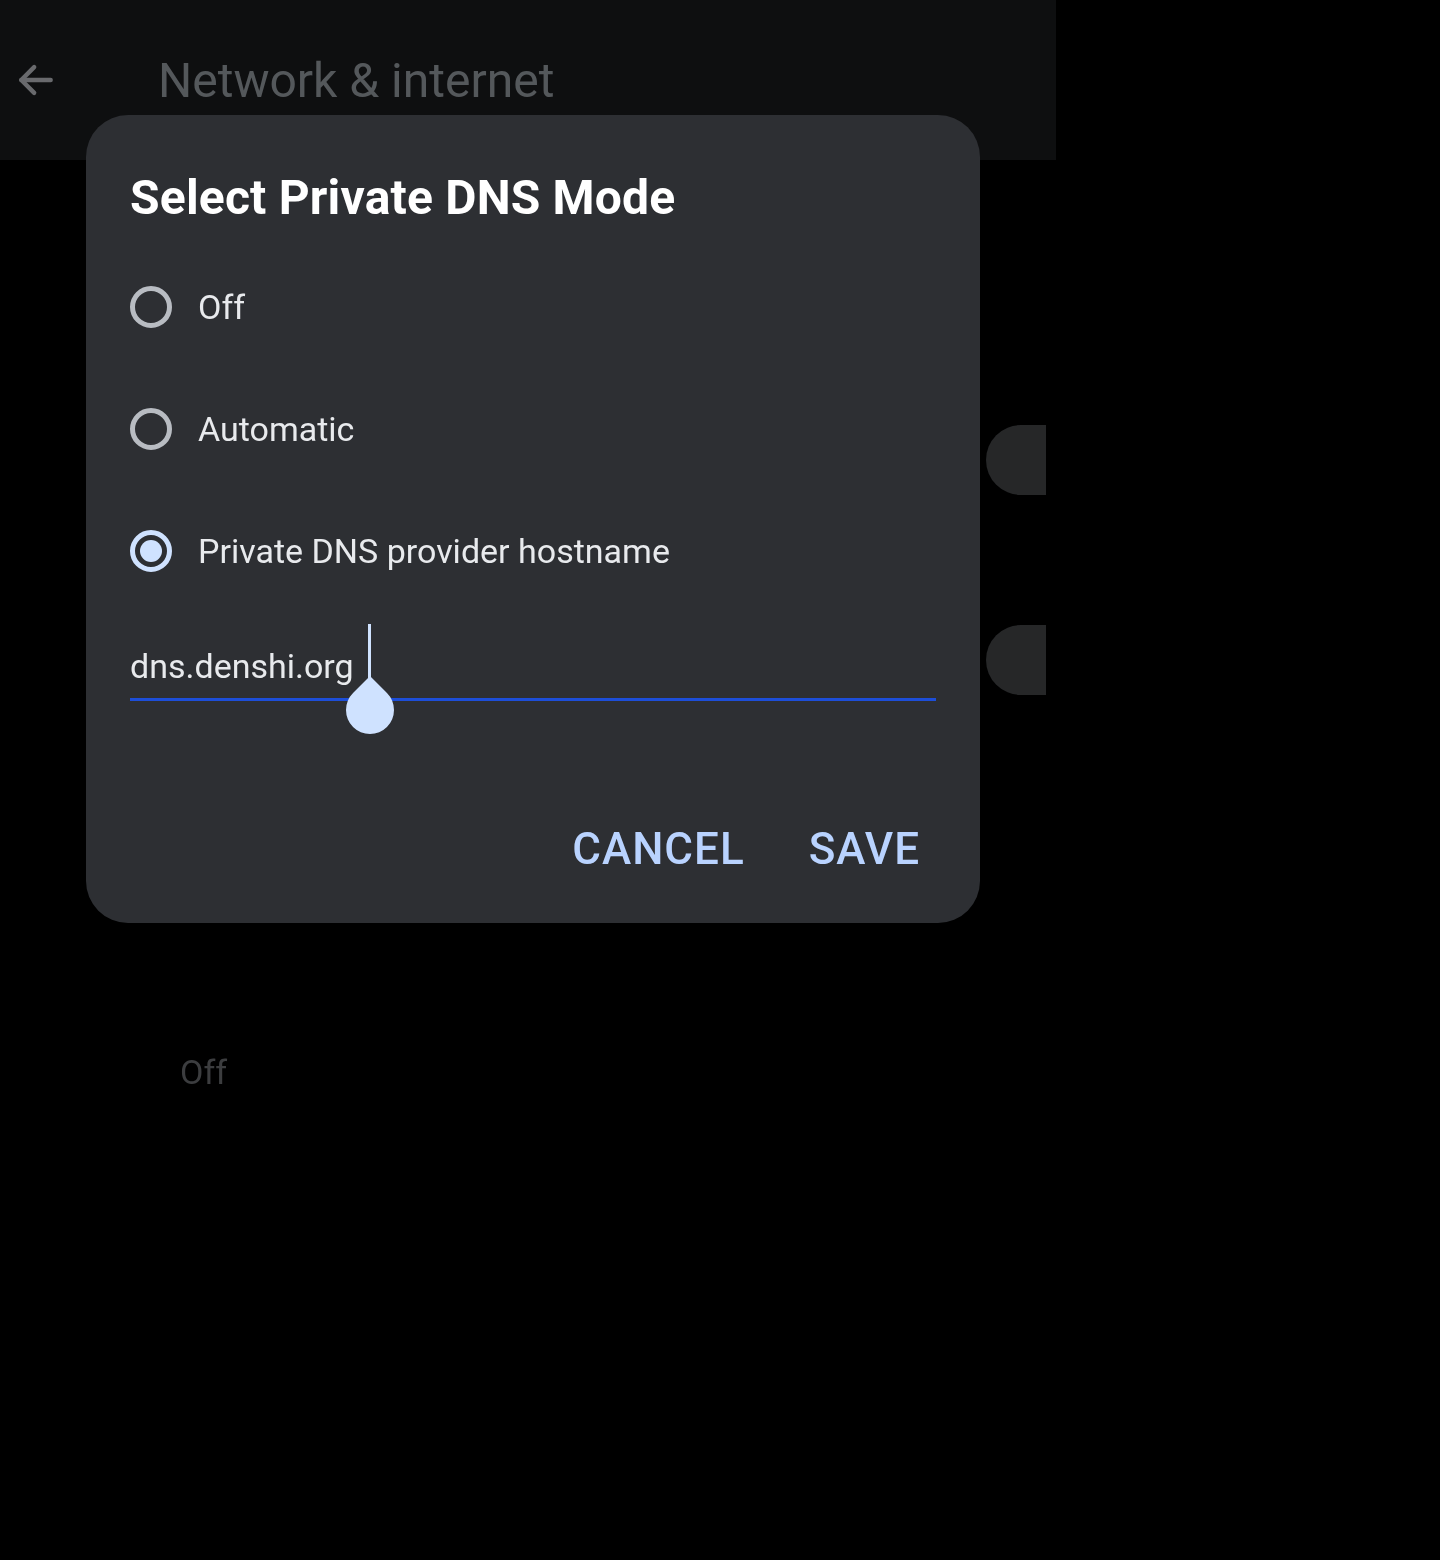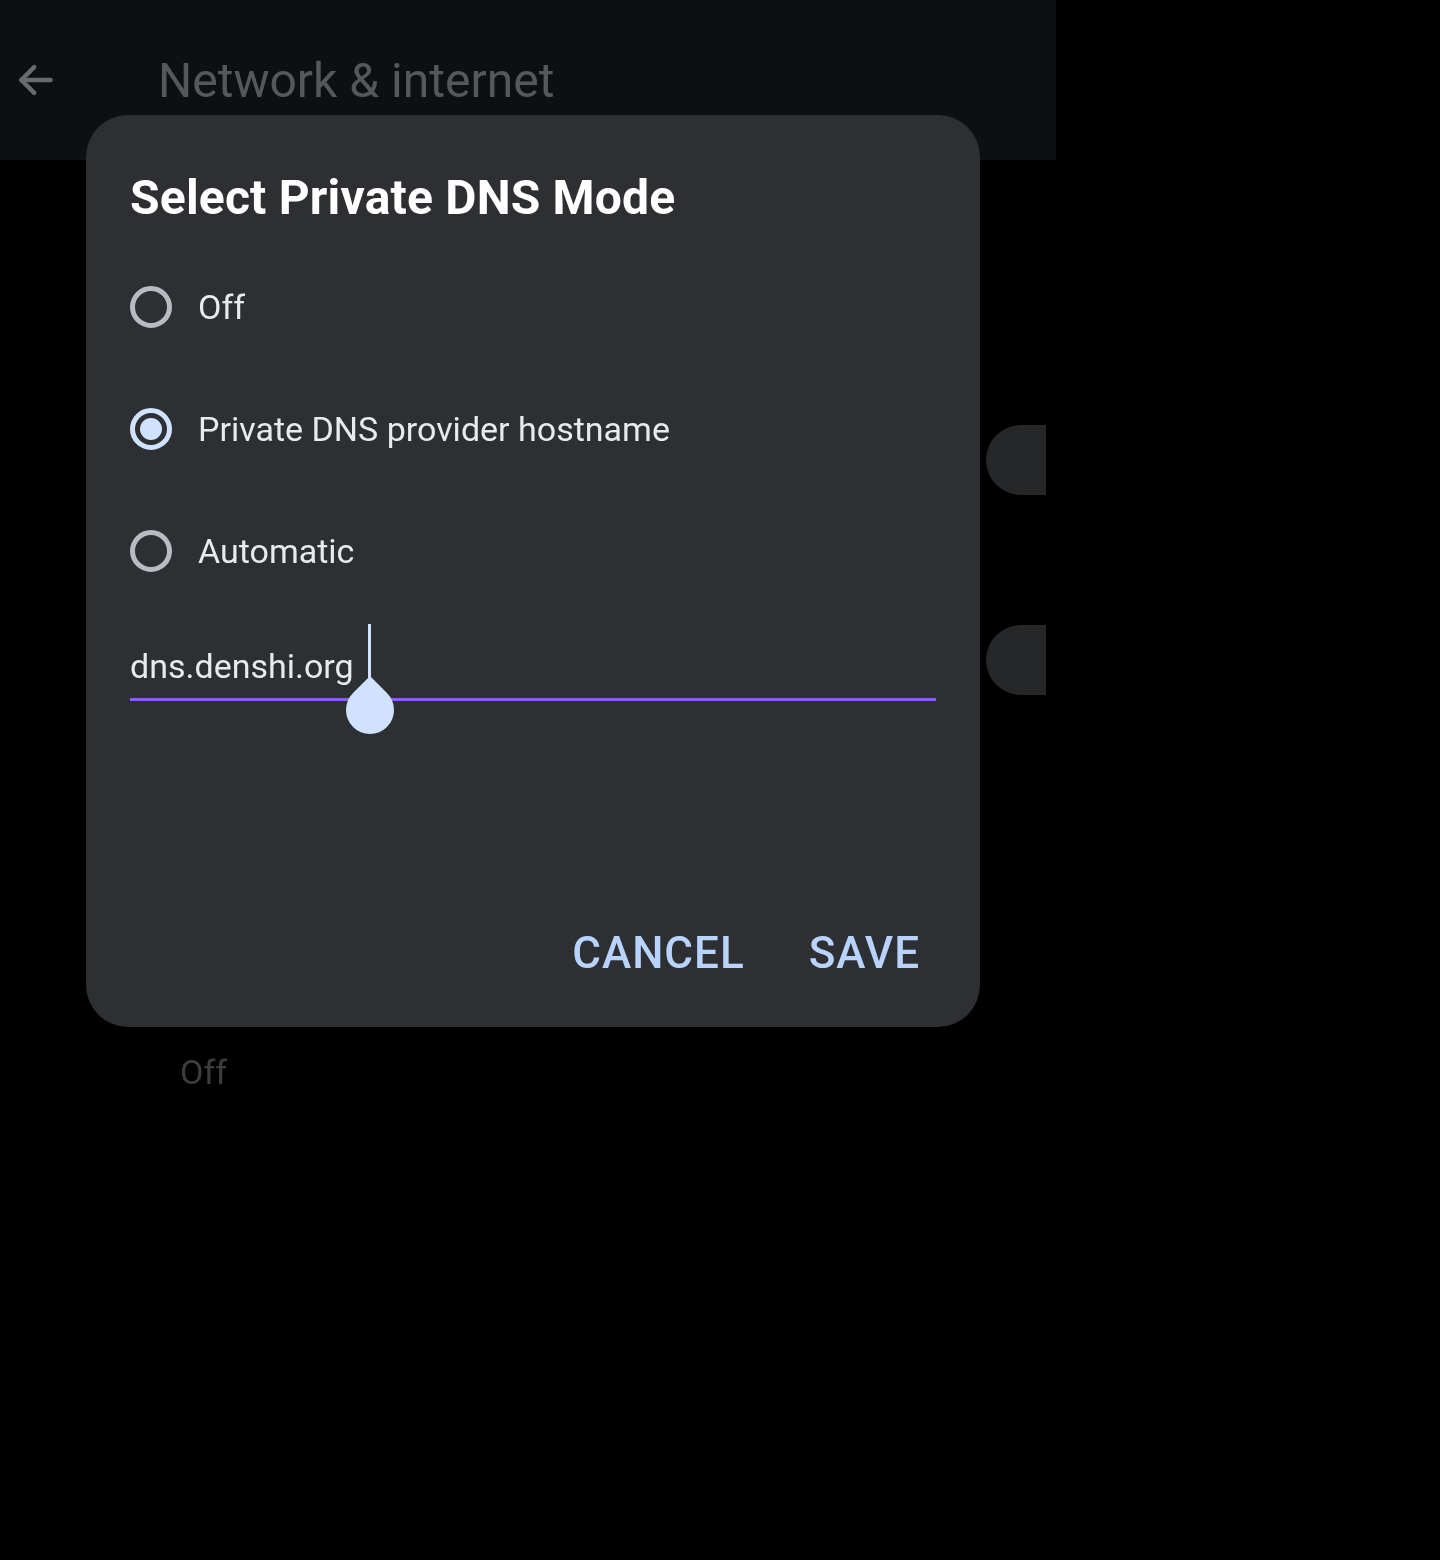--- a/index.html
+++ b/index.html
@@ -59,21 +59,21 @@
   .dim {
     position: absolute;
     inset: 0;
     background: rgba(0,0,0,0.45);
   }
   .dialog {
     position: absolute;
     left: 86px;
     top: 115px;
     width: 894px;
-    height: 912px;
+    height: 808px;
     background: #2d2f33;
     border-radius: 42px;
     padding: 54px 44px 36px 44px;
     display: flex;
     flex-direction: column;
   }
   .dialog-title {
     font-size: 48px;
     font-weight: 700;
     color: #fff;
@@ -115,21 +115,21 @@
     color: #e8eaed;
   }
   .hostname-field {
     position: relative;
     margin-top: 68px;
   }
   .hostname-input {
     width: 100%;
     background: transparent;
     border: none;
-    border-bottom: 3px solid #8b5cf6;
+    border-bottom: 3px solid #1d4ed8;
     font-size: 34px;
     color: #e8eaed;
     padding: 6px 0 12px 0;
     outline: none;
     font-family: inherit;
   }
   .caret {
     position: absolute;
     top: -16px;
     left: 238px;
@@ -190,29 +190,29 @@
     <div class="dialog-title">Select Private DNS Mode</div>
 
     <div class="radio-group">
 
       <div class="radio-item">
         <span class="radio-ring"></span>
         <span class="radio-label">Off</span>
       </div>
 
       <div class="radio-item">
+        <span class="radio-ring"></span>
+        <span class="radio-label">Automatic</span>
+      </div>
+
+      <div class="radio-item">
         <span class="radio-ring selected">
           <span class="radio-dot"></span>
         </span>
         <span class="radio-label">Private DNS provider hostname</span>
-      </div>
-
-      <div class="radio-item">
-        <span class="radio-ring"></span>
-        <span class="radio-label">Automatic</span>
       </div>
 
     </div>
 
     <div class="hostname-field">
       <input class="hostname-input" type="text" value="dns.denshi.org" style="">
       <span class="caret"></span>
       <span class="cursor-handle"></span>
     </div>
 

